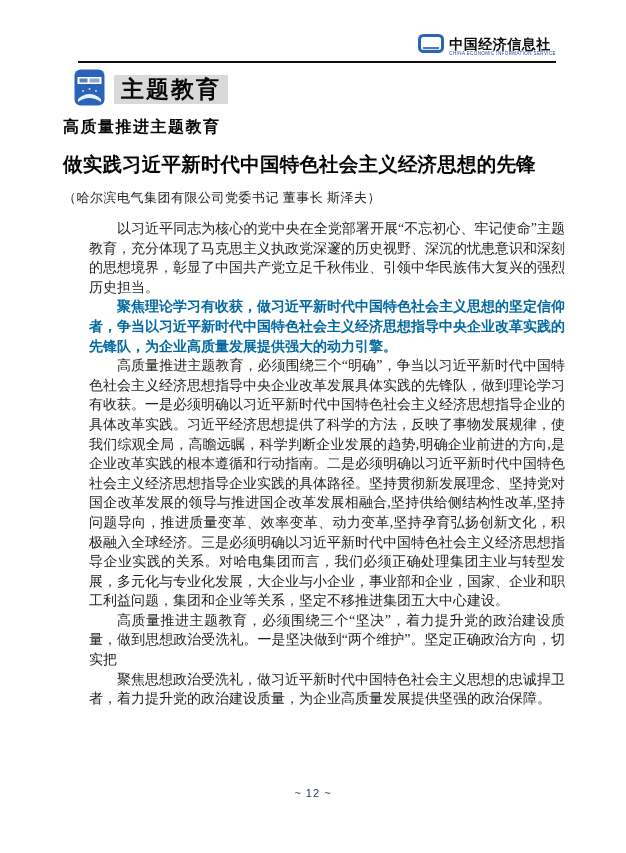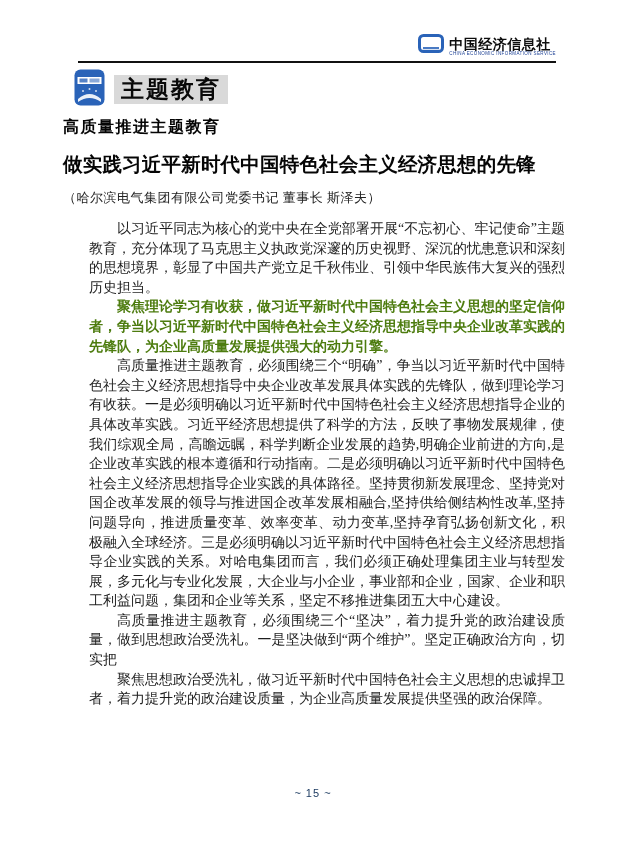--- a/index.html
+++ b/index.html
@@ -60,21 +60,21 @@
     font-size:13px;color:#222;margin-top:11px;letter-spacing:.5px;
   }
   
   .body{
     position:absolute;top:219px;left:45px;right:61px;
     font-size:14px;line-height:19.6px;text-align:justify;
     color:#1e1e1e;
     margin-left:44px;
   }
   .body p{text-indent:2em;}
-  .body p.em{font-weight:bold;color:#4d7c0f;}
+  .body p.em{font-weight:bold;color:#0369a1;}
   
   .footer{
     position:absolute;top:787px;left:0;width:100%;text-align:center;
     font-family:"Liberation Sans","DejaVu Sans",sans-serif;
     font-size:11px;color:var(--page_number_navy,#17365d);letter-spacing:1px;
   }
 </style>
 </head>
 <body>
 
@@ -118,15 +118,15 @@
   </div>
 
   <div class="body">
     <p>以习近平同志为核心的党中央在全党部署开展“不忘初心、牢记使命”主题教育，充分体现了马克思主义执政党深邃的历史视野、深沉的忧患意识和深刻的思想境界，彰显了中国共产党立足千秋伟业、引领中华民族伟大复兴的强烈历史担当。</p>
     <p class="em">聚焦理论学习有收获，做习近平新时代中国特色社会主义思想的坚定信仰者，争当以习近平新时代中国特色社会主义经济思想指导中央企业改革实践的先锋队，为企业高质量发展提供强大的动力引擎。</p>
     <p>高质量推进主题教育，必须围绕三个“明确”，争当以习近平新时代中国特色社会主义经济思想指导中央企业改革发展具体实践的先锋队，做到理论学习有收获。一是必须明确以习近平新时代中国特色社会主义经济思想指导企业的具体改革实践。习近平经济思想提供了科学的方法，反映了事物发展规律，使我们综观全局，高瞻远瞩，科学判断企业发展的趋势,明确企业前进的方向,是企业改革实践的根本遵循和行动指南。二是必须明确以习近平新时代中国特色社会主义经济思想指导企业实践的具体路径。坚持贯彻新发展理念、坚持党对国企改革发展的领导与推进国企改革发展相融合,坚持供给侧结构性改革,坚持问题导向，推进质量变革、效率变革、动力变革,坚持孕育弘扬创新文化，积极融入全球经济。三是必须明确以习近平新时代中国特色社会主义经济思想指导企业实践的关系。对哈电集团而言，我们必须正确处理集团主业与转型发展，多元化与专业化发展，大企业与小企业，事业部和企业，国家、企业和职工利益问题，集团和企业等关系，坚定不移推进集团五大中心建设。</p>
     <p>高质量推进主题教育，必须围绕三个“坚决”，着力提升党的政治建设质量，做到思想政治受洗礼。一是坚决做到“两个维护”。坚定正确政治方向，切实把</p>
     <p>聚焦思想政治受洗礼，做习近平新时代中国特色社会主义思想的忠诚捍卫者，着力提升党的政治建设质量，为企业高质量发展提供坚强的政治保障。</p>
   </div>
 
-  <div class="footer">~ 15 ~</div>
+  <div class="footer">~ 12 ~</div>
 
 </div>
 
 </body></html>

